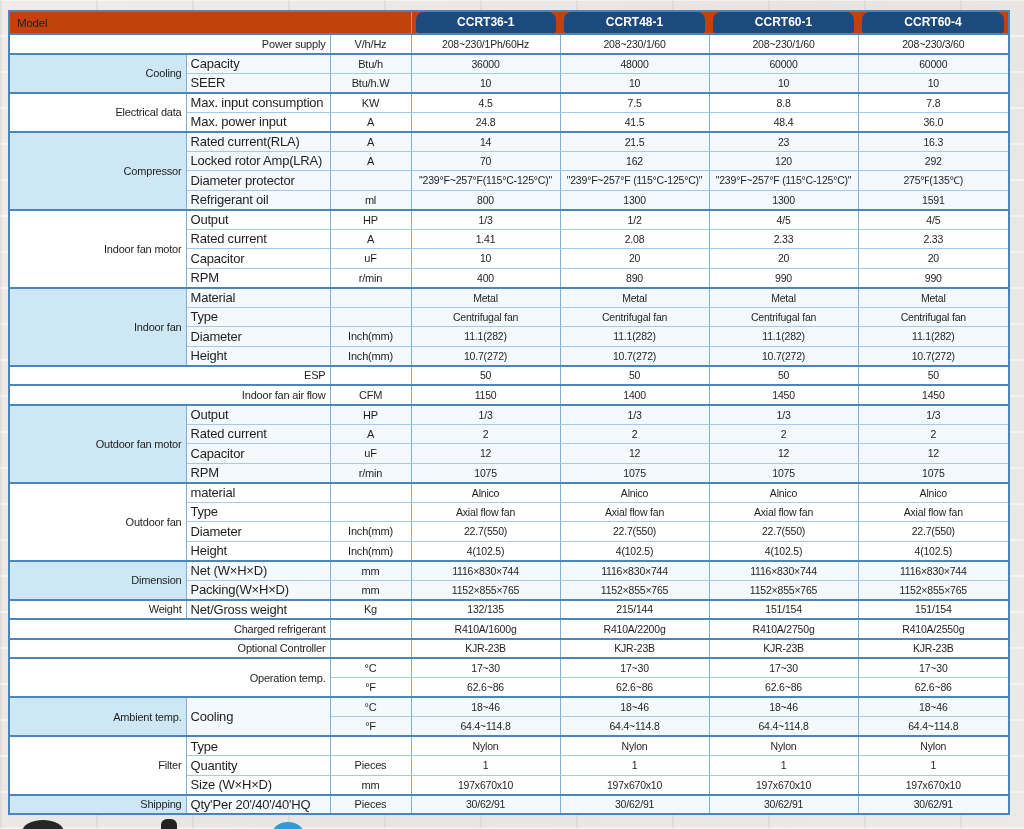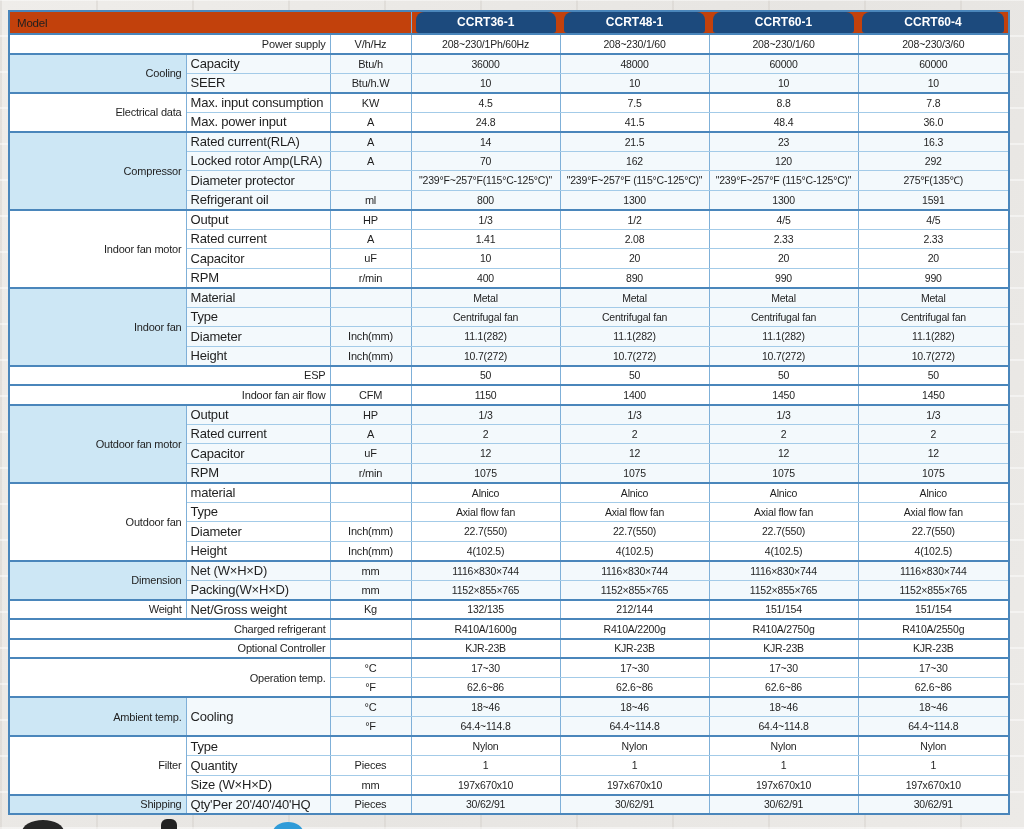--- a/index.html
+++ b/index.html
@@ -309,21 +309,21 @@
           <td class="val">1152×855×765</td>
           <td class="val">1152×855×765</td>
           <td class="val">1152×855×765</td>
           <td class="val">1152×855×765</td>
         </tr>
         <tr class="section-start ">
           <td class="lbl">Weight</td>
           <td class="sub">Net/Gross weight</td>
           <td class="unit">Kg</td>
           <td class="val">132/135</td>
-          <td class="val">212/144</td>
+          <td class="val">215/144</td>
           <td class="val">151/154</td>
           <td class="val">151/154</td>
         </tr>
         <tr class="section-start ">
           <td class="lbl" colspan="2">Charged refrigerant</td>
           <td class="unit"></td>
           <td class="val">R410A/1600g</td>
           <td class="val">R410A/2200g</td>
           <td class="val">R410A/2750g</td>
           <td class="val">R410A/2550g</td>

